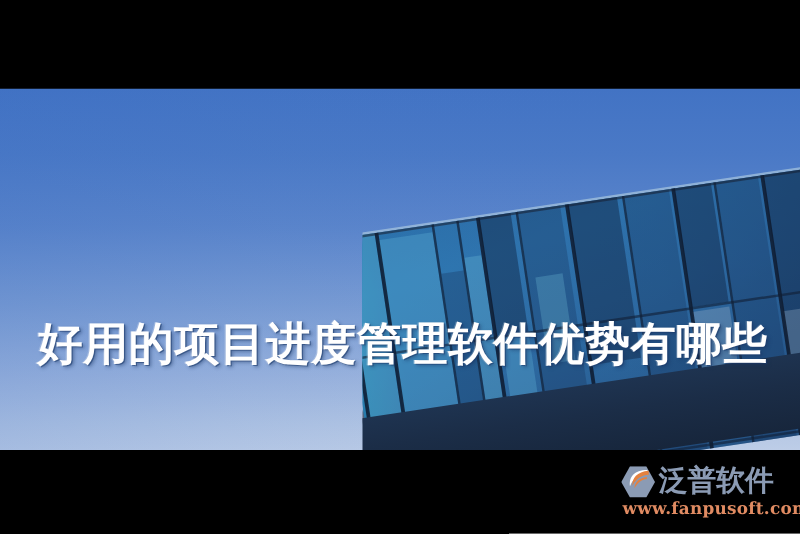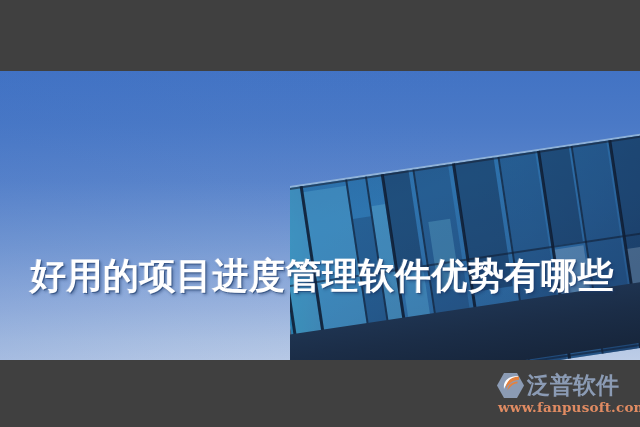--- a/index.html
+++ b/index.html
@@ -12,21 +12,21 @@
     width: 640px;
     height: 427px;
     overflow: hidden;
     font-family: "DejaVu Sans", "Liberation Sans", sans-serif;
   }
 
   #page {
     position: relative;
     width: 640px;
     height: 427px;
-    background: #404040;
+    background: #000000;
   }
 
   
   .hero {
     position: absolute;
     left: 0;
     top: 71px;
     width: 640px;
     height: 289px;
     overflow: hidden;

